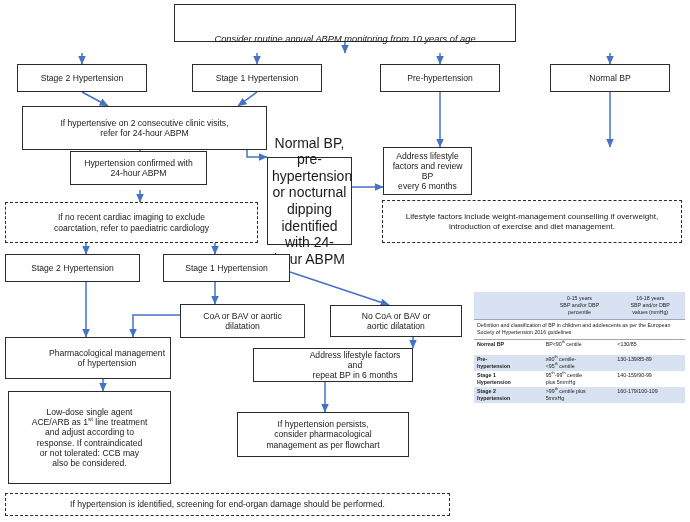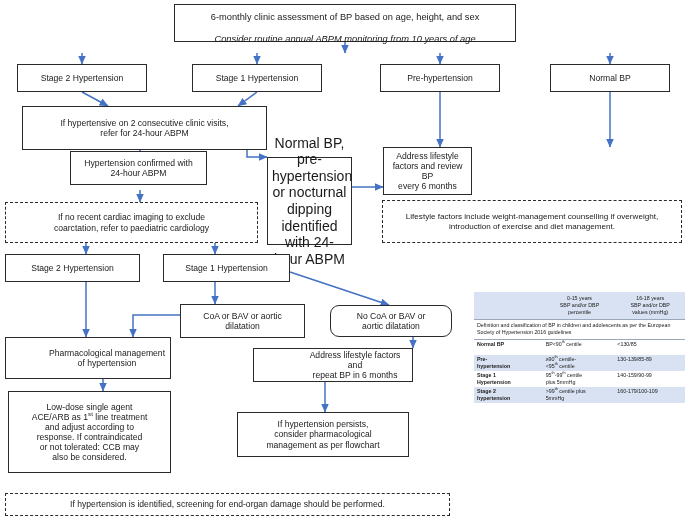--- a/index.html
+++ b/index.html
@@ -130,21 +130,21 @@
       <path d="M413,337 L413,348"></path>
 
       <path d="M103,379 L103,391"></path>
 
       <path d="M325,382 L325,412"></path>
     </g>
   </svg>
 
   <div class="node" style="left:174px;top:4px;width:342px;height:38px;font-size:9.3px;">
     <span class="txt">
-      <span>6-monthly clinic assessment of BP based on age, height, and sex</span><br>
+      <br>
       <span class="it">Consider routine annual ABPM monitoring from 10 years of age</span>
     </span>
   </div>
 
   <div class="node" style="left:17px;top:64px;width:130px;height:28px;font-size:8.6px;">
     <span class="txt">Stage 2 Hypertension</span>
   </div>
 
   <div class="node" style="left:192px;top:64px;width:130px;height:28px;font-size:8.6px;">
     <span class="txt">Stage 1 Hypertension</span>
@@ -194,36 +194,36 @@
 
   <div class="node" style="left:163px;top:254px;width:127px;height:28px;font-size:8.6px;">
     <span class="txt">Stage 1 Hypertension</span>
   </div>
 
   <div class="node" style="left:180px;top:304px;width:125px;height:34px;font-size:8.6px;">
     <span class="txt">CoA or BAV or aortic
 dilatation</span>
   </div>
 
-  <div class="node" style="left:330px;top:305px;width:122px;height:32px;font-size:8.6px;border-radius:9px;">
+  <div class="node" style="left:330px;top:305px;width:132px;height:32px;font-size:8.6px;">
     <span class="txt">No CoA or BAV or
 aortic dilatation</span>
   </div>
 
   <div class="node" style="left:5px;top:337px;width:166px;height:42px;font-size:8.6px;padding-left:42px;">
     <span class="txt">Pharmacological management
 of hypertension</span>
   </div>
 
   <div class="node" style="left:253px;top:348px;width:160px;height:34px;font-size:8.6px;padding-left:48px;">
     <span class="txt">Address lifestyle factors and
 repeat BP in 6 months</span>
   </div>
 
-  <div class="node" style="left:8px;top:391px;width:163px;height:82px;font-size:8.6px;">
+  <div class="node" style="left:8px;top:391px;width:163px;height:93px;font-size:8.6px;">
     <span class="txt"><span>Low-dose single agent
 ACE/ARB as 1</span><sup>st</sup><span> line treatment
 and adjust according to
 response. If contraindicated
 or not tolerated: CCB may
 also be considered.</span></span>
   </div>
 
   <div class="node" style="left:237px;top:412px;width:172px;height:45px;font-size:8.6px;">
     <span class="txt">If hypertension persists,

